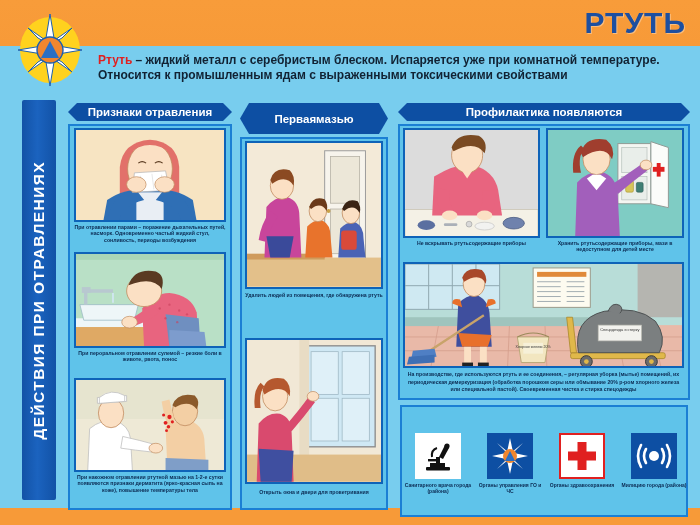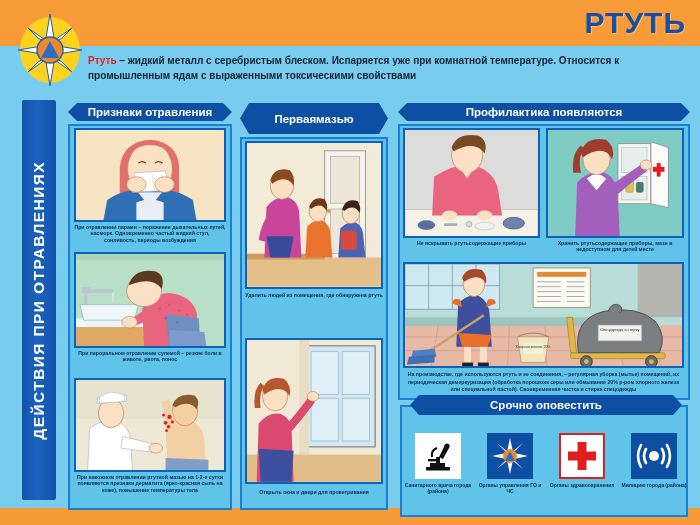--- a/index.html
+++ b/index.html
@@ -32,22 +32,22 @@
     position: absolute; left: 0; bottom: 0; width: 700px; height: 17px;
     background: #f79a38;
   }
 
   
   .emblem { position: absolute; left: 14px; top: 8px; width: 72px; height: 80px; }
   .emblem svg { width: 72px; height: 80px; display:block; }
 
   
   .intro {
-    position: absolute; left: 88px; top: 53px; width: 596px;
-    font-size: 10px; line-height: 15px; color: #123; font-weight: 600;
+    position: absolute; left: 98px; top: 53px; width: 596px;
+    font-size: 12px; line-height: 15px; color: #123; font-weight: 600;
   }
   .intro .hl { color: #e02020; font-weight: 700; }
 
   
   .side-title {
     position: absolute; left: 22px; top: 100px; width: 34px; height: 400px;
     background: linear-gradient(90deg,#1252a6 0%,#1b63bf 45%,#1252a6 100%);
     border-radius: 2px;
     display: flex; align-items: center; justify-content: center;
   }
@@ -430,21 +430,20 @@
     <path d="M168 90 L164 54 L170 54 L174 90 Z" fill="#e0b84a" stroke="#a8872a" stroke-width="0.8"></path>
     <path d="M176 90 Q170 56 202 48 Q236 42 254 58 Q266 74 258 90 Z" fill="#7b7f80" stroke="#4d5152" stroke-width="1"></path>
     <path d="M206 48 Q210 38 218 42 Q222 46 218 50" fill="#7b7f80" stroke="#4d5152" stroke-width="1"></path>
     <rect x="196" y="62" width="44" height="16" fill="#f2f2ee" stroke="#b9b9b0" stroke-width="0.7"></rect>
     <text x="218" y="68" font-size="4" fill="#333" text-anchor="middle" font-family="Liberation Sans, sans-serif">Спецодежда в стирку</text>
   </svg>
 </div>
 <div class="cap" style="left:403px; top:371px; width:281px; line-height:7.6px;">На производстве, где используются ртуть и ее соединения, – регулярная уборка (мытье) помещений, их периодическая демеркуризация (обработка порошком серы или обмывание 20% р-ром хлорного железа или специальной пастой). Своевременная чистка и стирка спецодежды</div>
 
 <div class="alert-box">
-  <div class="ribbon" style="left:8px; top:-12px; width:272px; height:20px; position:absolute;">Срочно оповестить</div>
 
   <div class="alert-icons">
 
     <div class="alert-item">
       <div class="alert-sq" style="background:#ffffff;">
         <svg width="38" height="38" viewBox="0 0 38 38">
           <rect x="7" y="30" width="24" height="3.5" rx="1" fill="#111"></rect>
           <rect x="11" y="26" width="15" height="4" fill="#111"></rect>
           <path d="M17 26 L17 20 L21 20 L21 26 Z" fill="#111"></path>
           <path d="M20 20 L26 8 L30 11 L24 22 Z" fill="#111"></path>

